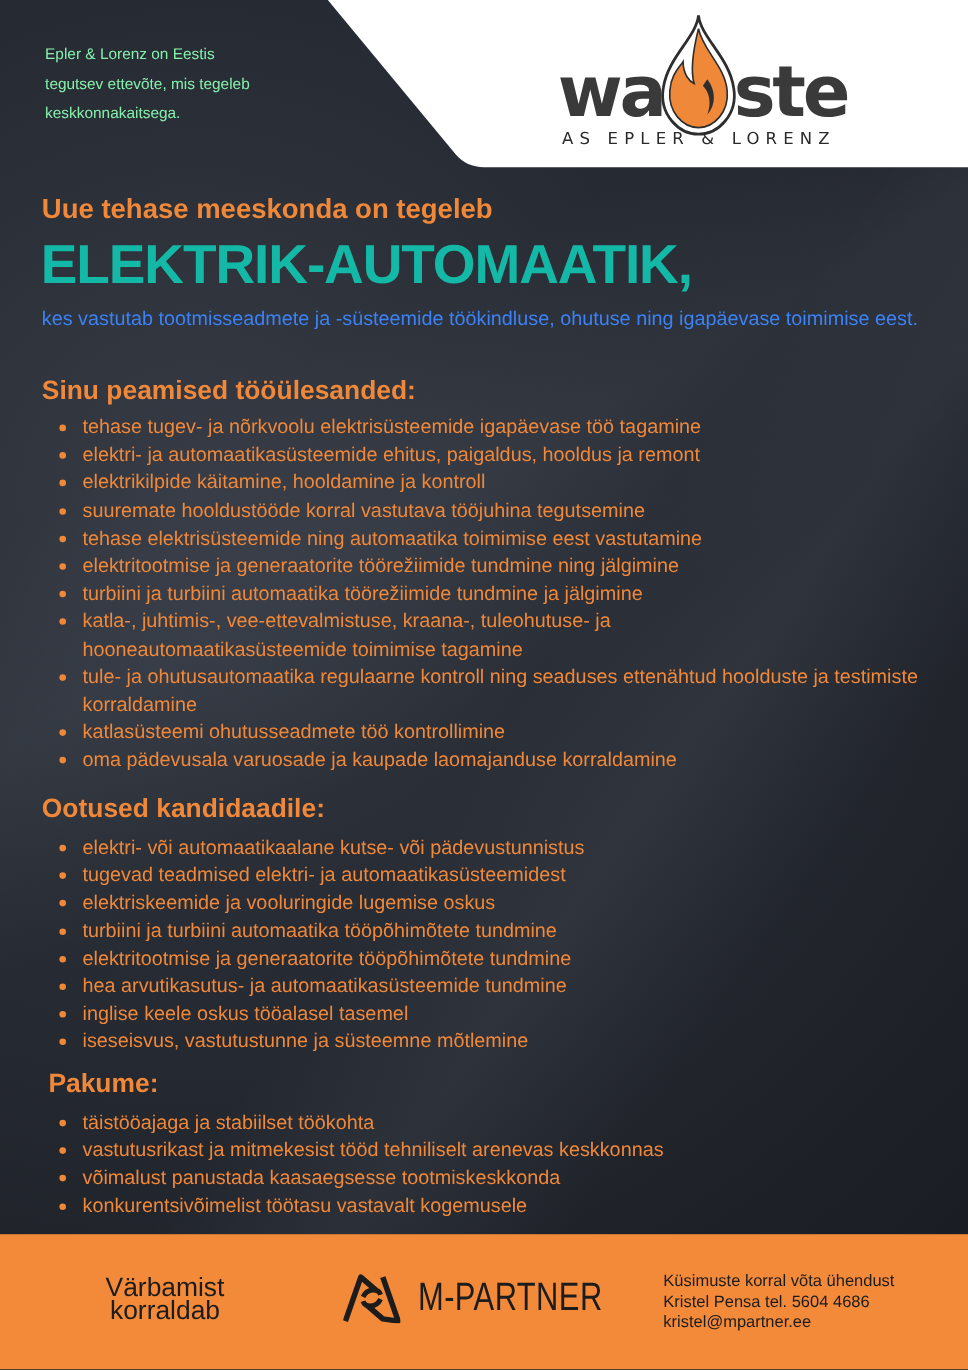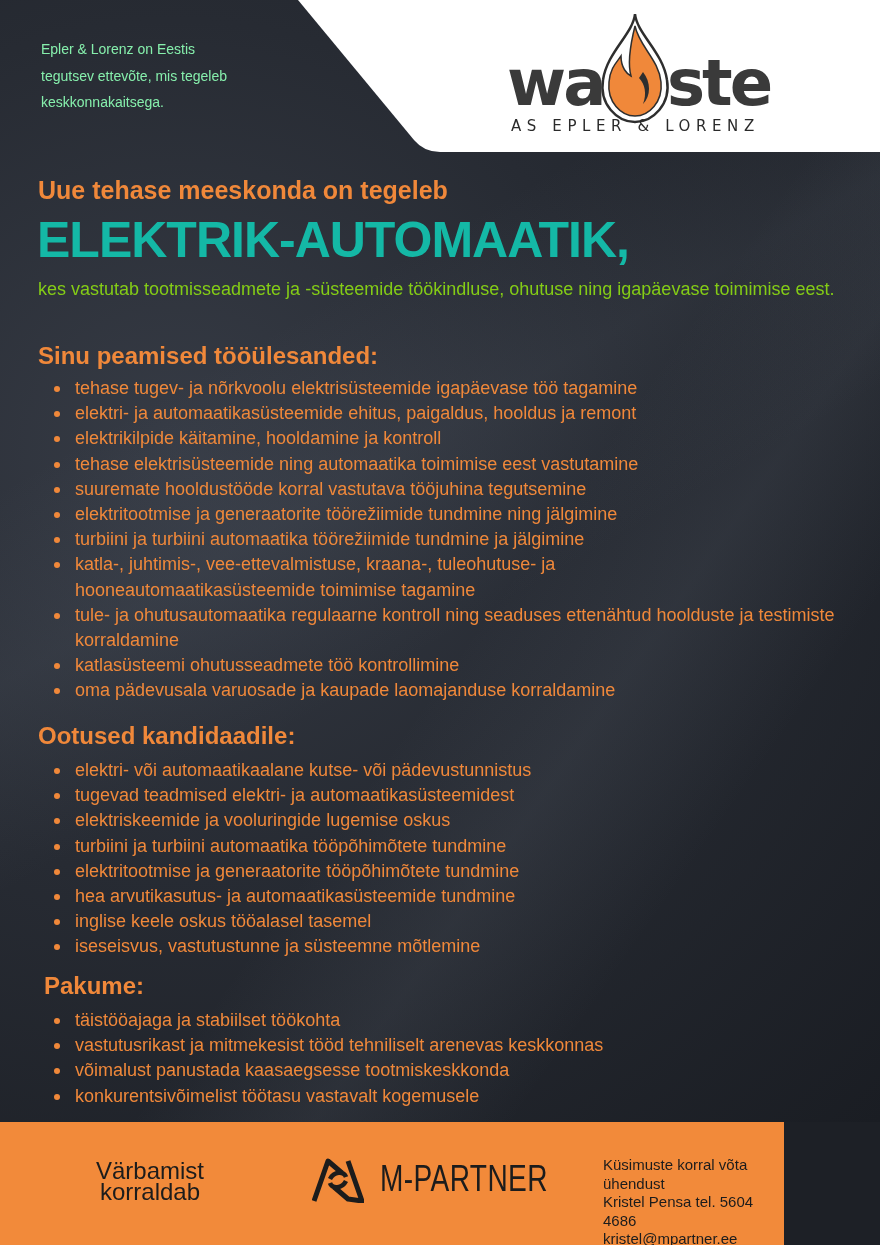--- a/index.html
+++ b/index.html
@@ -33,39 +33,39 @@
   .pre-title {
     position: absolute; left: 38px; top: 176px;
     font-size: 25px; font-weight: bold; color: #f0883a;
   }
   .title {
     position: absolute; left: 37px; top: 211px;
     font-size: 50px; font-weight: bold; color: #14b8a6; letter-spacing: -1px;
   }
   .subtitle {
     position: absolute; left: 38px; top: 277px; width: 800px;
-    font-size: 18px; line-height: 25px; color: #84cc16;
+    font-size: 18px; line-height: 25px; color: #3b82f6;
   }
   .section-heading {
     position: absolute; font-size: 24px; font-weight: bold; color: #f0883a;
   }
   ul.bullets {
     position: absolute; left: 40px; margin: 0; padding: 0; list-style: none;
     width: 810px;
   }
   ul.bullets li {
     position: relative; padding-left: 35px;
     font-size: 18px; line-height: 25.2px; color: #f0883a;
   }
   ul.bullets li::before {
     content: ""; position: absolute; left: 14px; top: 10px;
     width: 6px; height: 6px; border-radius: 50%; background: #f0883a;
   }
   .footer {
-    position: absolute; left: 0; top: 1122px; width: 784px; height: 123px;
+    position: absolute; left: 0; top: 1122px; width: 880px; height: 123px;
     background: #f28a3a;
   }
   .footer-left {
     position: absolute; left: 85px; top: 38px; width: 130px;
     font-size: 24px; line-height: 21px; color: #1c1c1c; text-align: center;
   }
   .mp-logo {
     position: absolute; left: 312px; top: 35px; width: 52px; height: 46px;
   }
   .mp-name {
@@ -110,22 +110,22 @@
 
 <div class="pre-title">Uue tehase meeskonda on tegeleb</div>
 <div class="title">ELEKTRIK-AUTOMAATIK,</div>
 <div class="subtitle">kes vastutab tootmisseadmete ja -süsteemide töökindluse, ohutuse ning igapäevase toimimise eest.</div>
 
 <div class="section-heading" style="left:38px; top:342px;">Sinu peamised tööülesanded:</div>
 <ul class="bullets" style="top:376px;">
   <li>tehase tugev- ja nõrkvoolu elektrisüsteemide igapäevase töö tagamine</li>
   <li>elektri- ja automaatikasüsteemide ehitus, paigaldus, hooldus ja remont</li>
   <li>elektrikilpide käitamine, hooldamine ja kontroll</li>
+  <li>suuremate hooldustööde korral vastutava tööjuhina tegutsemine</li>
   <li>tehase elektrisüsteemide ning automaatika toimimise eest vastutamine</li>
-  <li>suuremate hooldustööde korral vastutava tööjuhina tegutsemine</li>
   <li>elektritootmise ja generaatorite töörežiimide tundmine ning jälgimine</li>
   <li>turbiini ja turbiini automaatika töörežiimide tundmine ja jälgimine</li>
   <li style="width:560px;">katla-, juhtimis-, vee-ettevalmistuse, kraana-, tuleohutuse- ja hooneautomaatikasüsteemide toimimise tagamine</li>
   <li>tule- ja ohutusautomaatika regulaarne kontroll ning seaduses ettenähtud hoolduste ja testimiste korraldamine</li>
   <li>katlasüsteemi ohutusseadmete töö kontrollimine</li>
   <li>oma pädevusala varuosade ja kaupade laomajanduse korraldamine</li>
 </ul>
 
 <div class="section-heading" style="left:38px; top:722px;">Ootused kandidaadile:</div>
 <ul class="bullets" style="top:758px;">

